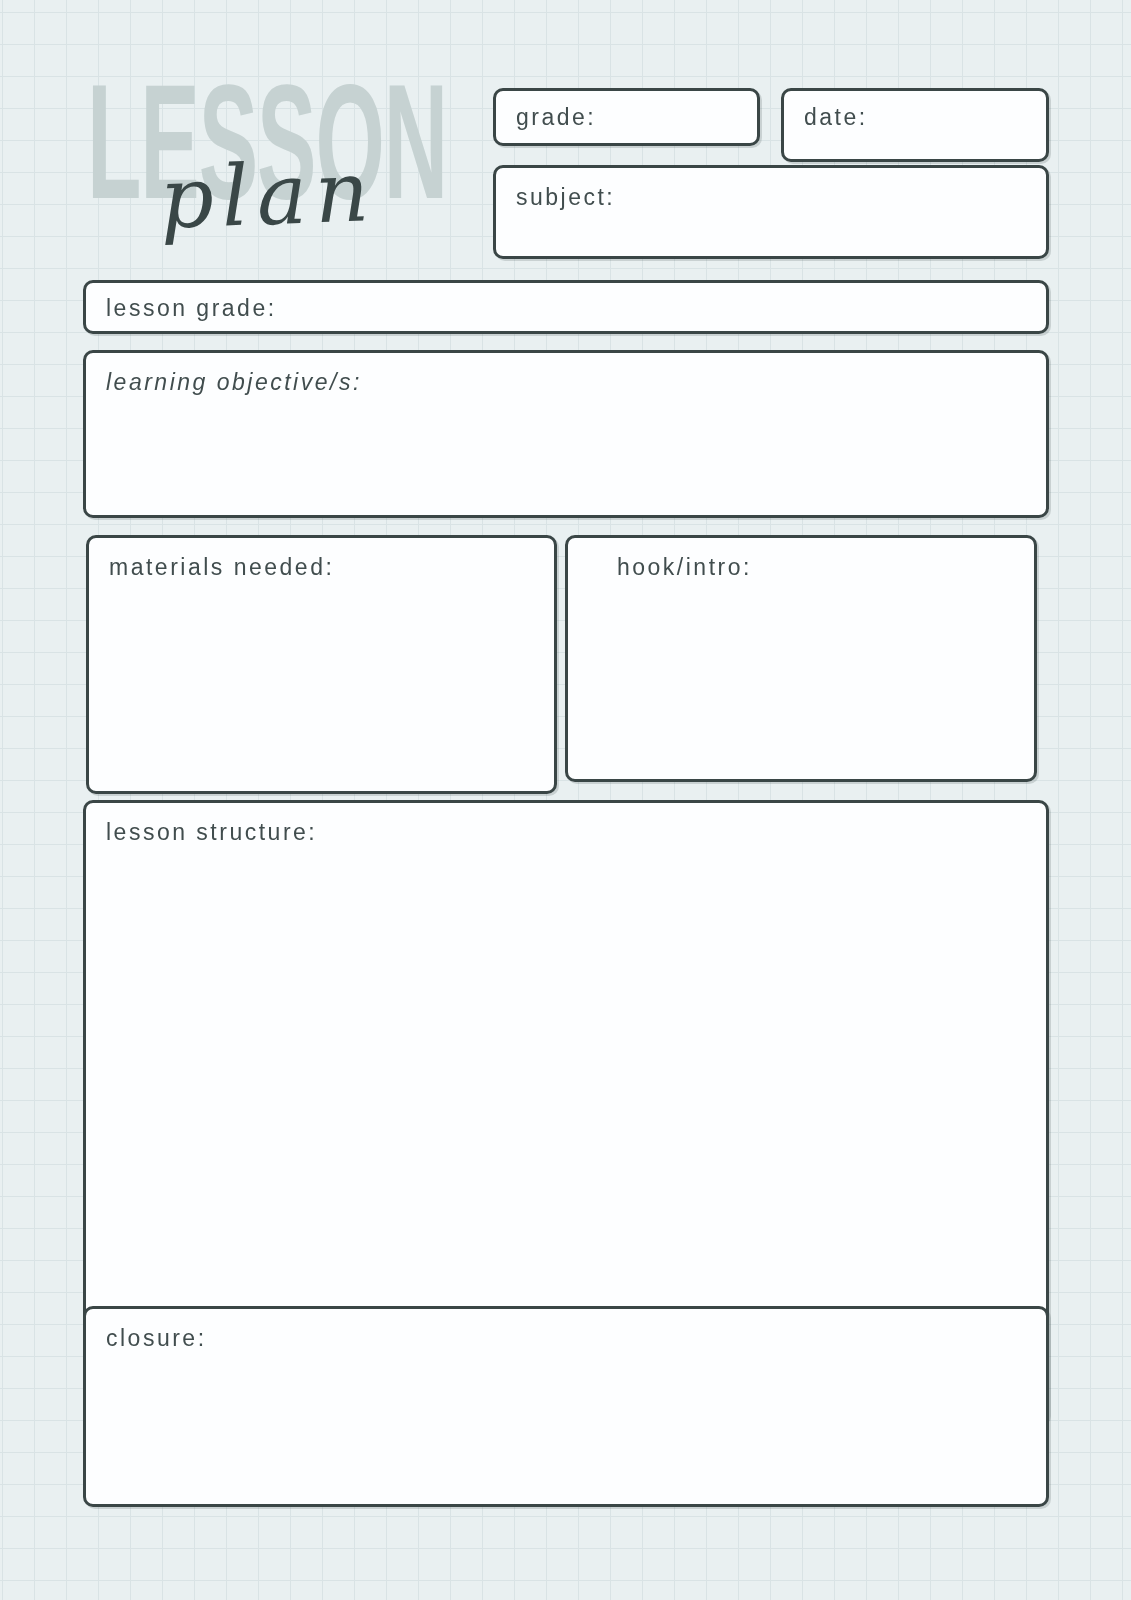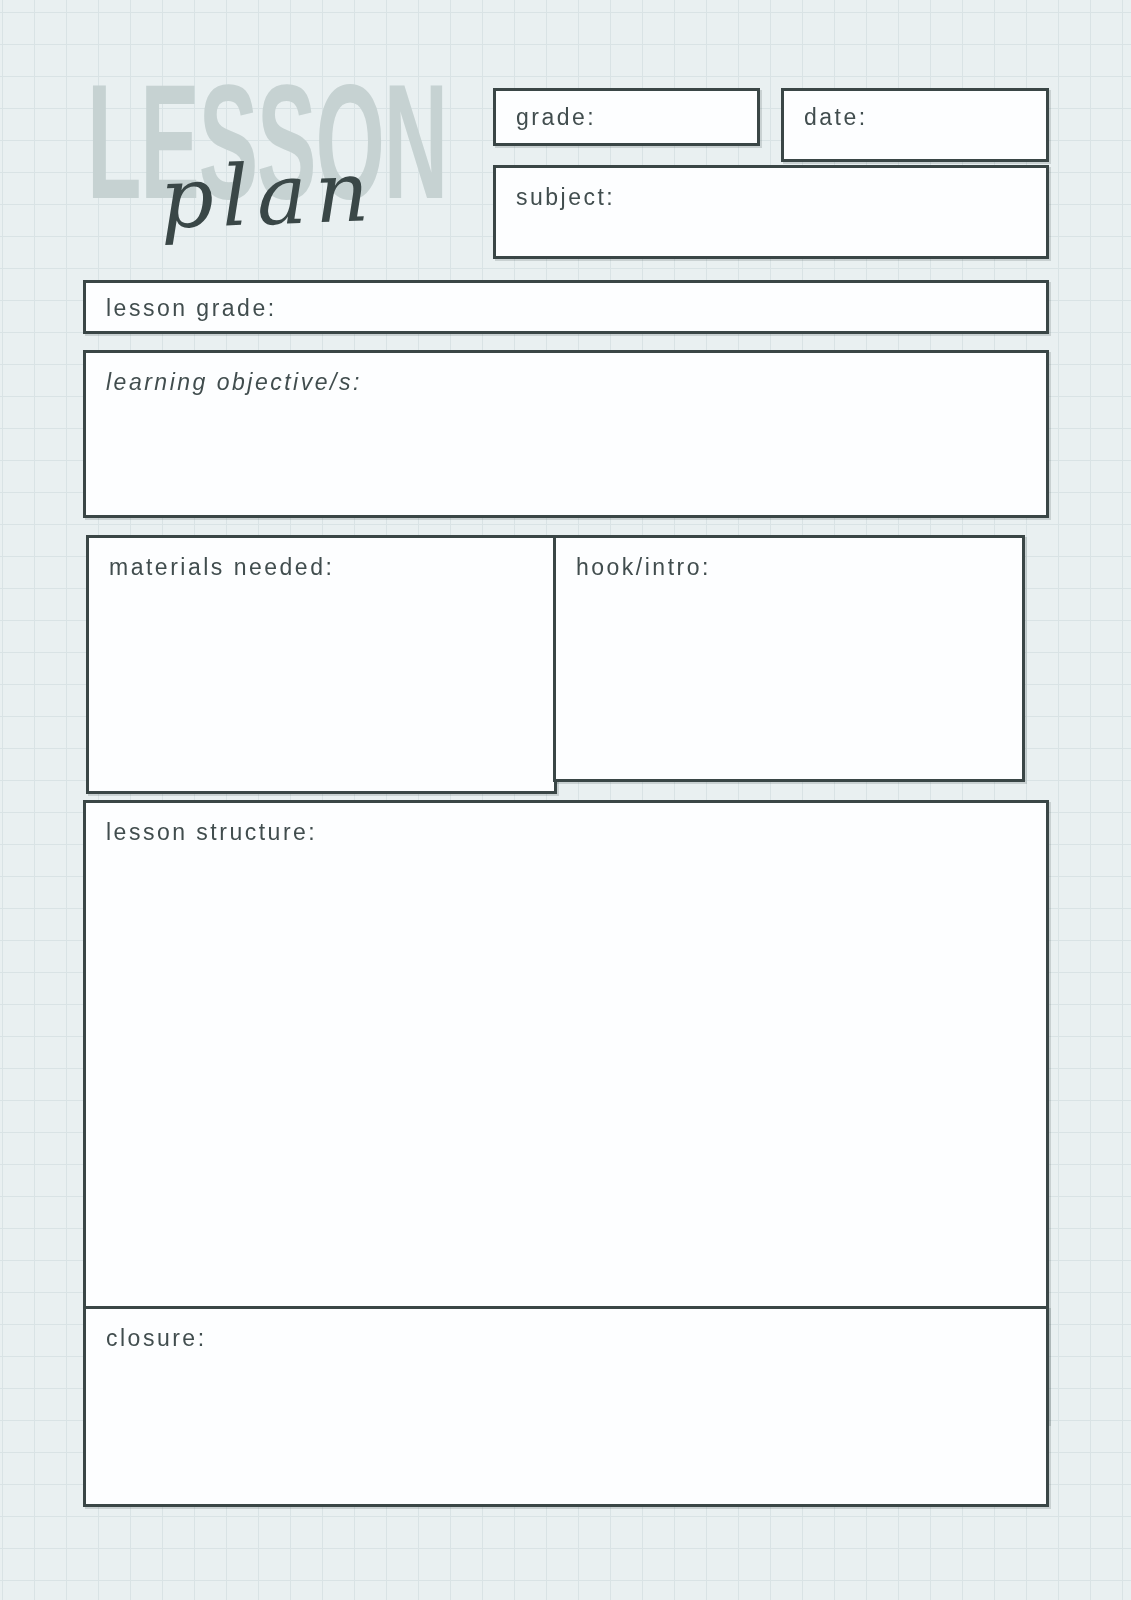--- a/index.html
+++ b/index.html
@@ -44,21 +44,21 @@
     font-size: 84px;
     letter-spacing: 8px;
     color: #3a4747;
     transform: rotate(-2deg);
     z-index: 2;
   }
   .field-box {
     position: absolute;
     background: #fdfeff;
     border: 3px solid #3a4646;
-    border-radius: 0;
+    border-radius: 10px;
     box-shadow: 2px 2px 0 rgba(58, 70, 70, 0.18);
   }
   .box-label {
     font-family: "Liberation Sans", sans-serif;
     font-size: 23px;
     font-weight: 400;
     letter-spacing: 2.5px;
     color: #414d4e;
     padding: 16px 0 0 20px;
     white-space: nowrap;
@@ -72,21 +72,21 @@
   }
   
   .f-grade     { left: 493px; top:  88px; width: 267px; height:  58px; }
   .f-grade .box-label, .f-date .box-label { padding-top: 13px; }
   .f-date      { left: 781px; top:  88px; width: 268px; height:  74px; }
   .f-subject   { left: 493px; top: 165px; width: 556px; height:  94px; }
   .f-topic     { left:  83px; top: 280px; width: 966px; height:  54px; }
   .f-topic .box-label { padding-top: 12px; }
   .f-objectives{ left:  83px; top: 350px; width: 966px; height: 168px; font-style: italic; }
   .f-materials { left:  86px; top: 535px; width: 471px; height: 259px; }
-  .f-hook      { left: 553px; top: 535px; width: 472px; height: 247px; }
+  .f-hook      { left: 565px; top: 535px; width: 472px; height: 247px; padding-left: 29px; }
   .f-structure { left:  83px; top: 800px; width: 966px; height: 624px; }
   .f-closure   { left:  83px; top: 1306px; width: 966px; height: 201px; }
 </style>
 </head>
 <body>
 
 <div class="page">
 
   <svg class="title-main-svg" viewBox="0 0 366 124" aria-hidden="true">
     <text x="1" y="118" textLength="360" lengthAdjust="spacingAndGlyphs">LESSON</text>

